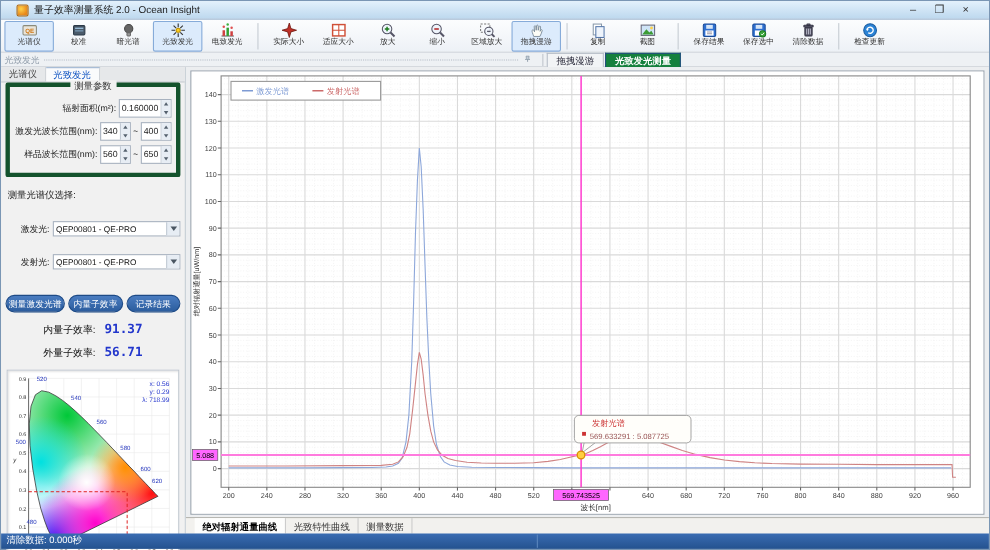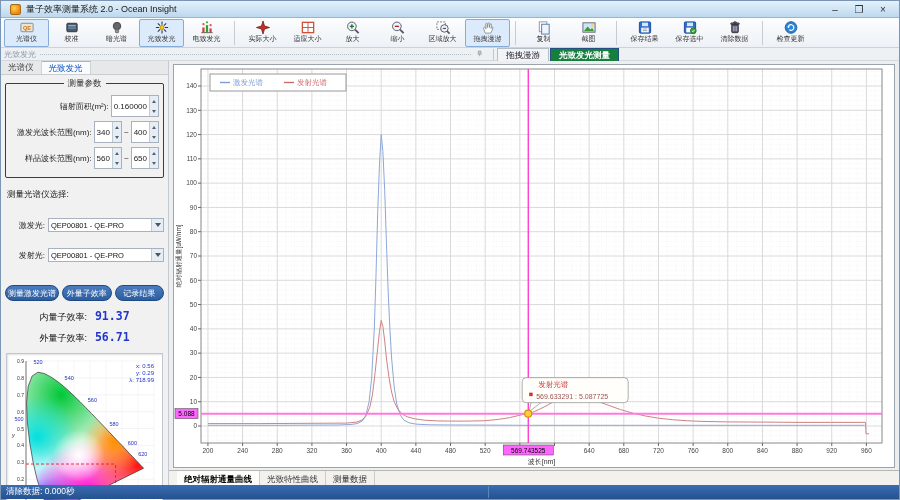--- a/index.html
+++ b/index.html
@@ -2,21 +2,21 @@
 <html><head>
 <meta charset="utf-8">
 <style>
   * { margin:0; padding:0; box-sizing:border-box; }
   html,body { width:900px; height:500px; overflow:hidden;
     font-family:"Liberation Sans","DejaVu Sans",sans-serif; font-size:9px; background:#f0f0f0; color:#222; }
   .window { width:900px; height:500px; display:flex; flex-direction:column; border:1px solid #7a96b4; }
 
   
   .titlebar { height:17px; flex:0 0 17px; background:linear-gradient(#e3f1fc,#bdd8ee);
-    display:flex; align-items:center; padding:0 9px; border-bottom:1px solid #9ab4cf; }
+    display:flex; align-items:center; padding:0 14px; border-bottom:1px solid #9ab4cf; }
   .app-icon { width:11px; height:11px; border-radius:2px;
     background:radial-gradient(circle at 35% 35%, #ffd24a, #e8881a 70%); border:1px solid #b06a10; }
   .title-text { margin-left:5px; font-size:9px; color:#1a1a1a; }
   .win-controls { margin-left:auto; display:flex; gap:10px; }
   .win-btn { width:14px; text-align:center; color:#333; font-size:10px; cursor:default; }
 
   
   .toolbar { height:30px; flex:0 0 30px; background:linear-gradient(#fcfdfe,#edf1f6);
     border-bottom:1px solid #cdd3da; display:flex; align-items:flex-start; padding:1px 3px; }
   .tb-btn { width:45px; height:28px; display:flex; flex-direction:column; align-items:center;
@@ -42,27 +42,27 @@
   .doc-tab.active { background:#15803d; color:#fff; border-color:#24507f; font-weight:bold; }
 
   
   .main-row { flex:1; display:flex; min-height:0; }
   .left-panel { width:168px; flex:0 0 168px; background:#f1f1f1; border-right:1px solid #c3cad2;
     display:flex; flex-direction:column; }
   .lp-tabs { height:14px; display:flex; background:#e6e8ea; border-bottom:1px solid #c9cdd2; }
   .lp-tab { font-size:8.5px; padding:1px 7px; color:#444; border-right:1px solid #cfd3d8; line-height:11px; }
   .lp-tab.active { background:#fafbfc; color:#0a50c0; border-top:1px solid #9fb6d2; }
 
-  .group-box { margin:8px 4px 4px; border:1px solid #14532d; border-radius:2px;
+  .group-box { margin:0 4px 4px; border:4px solid #14532d; border-radius:2px;
     padding:7px 3px 4px; position:relative; }
   .group-title { position:absolute; top:-6px; left:50%; transform:translateX(-50%);
     background:#f1f1f1; padding:0 4px; font-size:8.5px; color:#333; white-space:nowrap; }
   .param-row { display:flex; align-items:center; justify-content:flex-end; margin:4px 1px; }
   .param-label { font-size:8px; color:#222; margin-right:2px; white-space:nowrap; }
-  .spin { display:inline-flex; border:1px solid #a8b2bf; background:#fff; height:22px; align-items:stretch; }
+  .spin { display:inline-flex; border:1px solid #a8b2bf; background:#fff; height:17px; align-items:stretch; }
   .spin-val { padding:0 2px; font-size:8px; display:flex; align-items:center; justify-content:flex-end; }
   .spin-btns { width:9px; display:flex; flex-direction:column; border-left:1px solid #c2cad4; }
   .spin-up,.spin-dn { flex:1; background:#e7edf4; display:flex; align-items:center; justify-content:center; }
   .spin-up::after { content:""; border-left:2.5px solid transparent; border-right:2.5px solid transparent;
     border-bottom:3px solid #55616e; }
   .spin-dn::after { content:""; border-left:2.5px solid transparent; border-right:2.5px solid transparent;
     border-top:3px solid #55616e; }
   .tilde { margin:0 2px; font-size:8px; }
 
   .sel-title { font-size:8.5px; margin:7px 6px 1px; color:#222; }
@@ -401,21 +401,21 @@
             <span class="sel-label">发射光:</span>
             <span class="combo">
               <span>QEP00801 - QE-PRO</span>
               <span class="combo-arrow"></span>
             </span>
           </div>
         </div>
 
       <div class="btn-row" id="btn-row">
           <div class="blue-btn">测量激发光谱</div>
-          <div class="blue-btn">外量子效率</div>
+          <div class="blue-btn">内量子效率</div>
           <div class="blue-btn">记录结果</div>
         </div>
 
       <div id="result-rows">
           <div class="result-row">
             <span class="result-label">内量子效率:</span>
             <span class="result-value">91.37</span>
           </div>
           <div class="result-row">
             <span class="result-label">外量子效率:</span>

